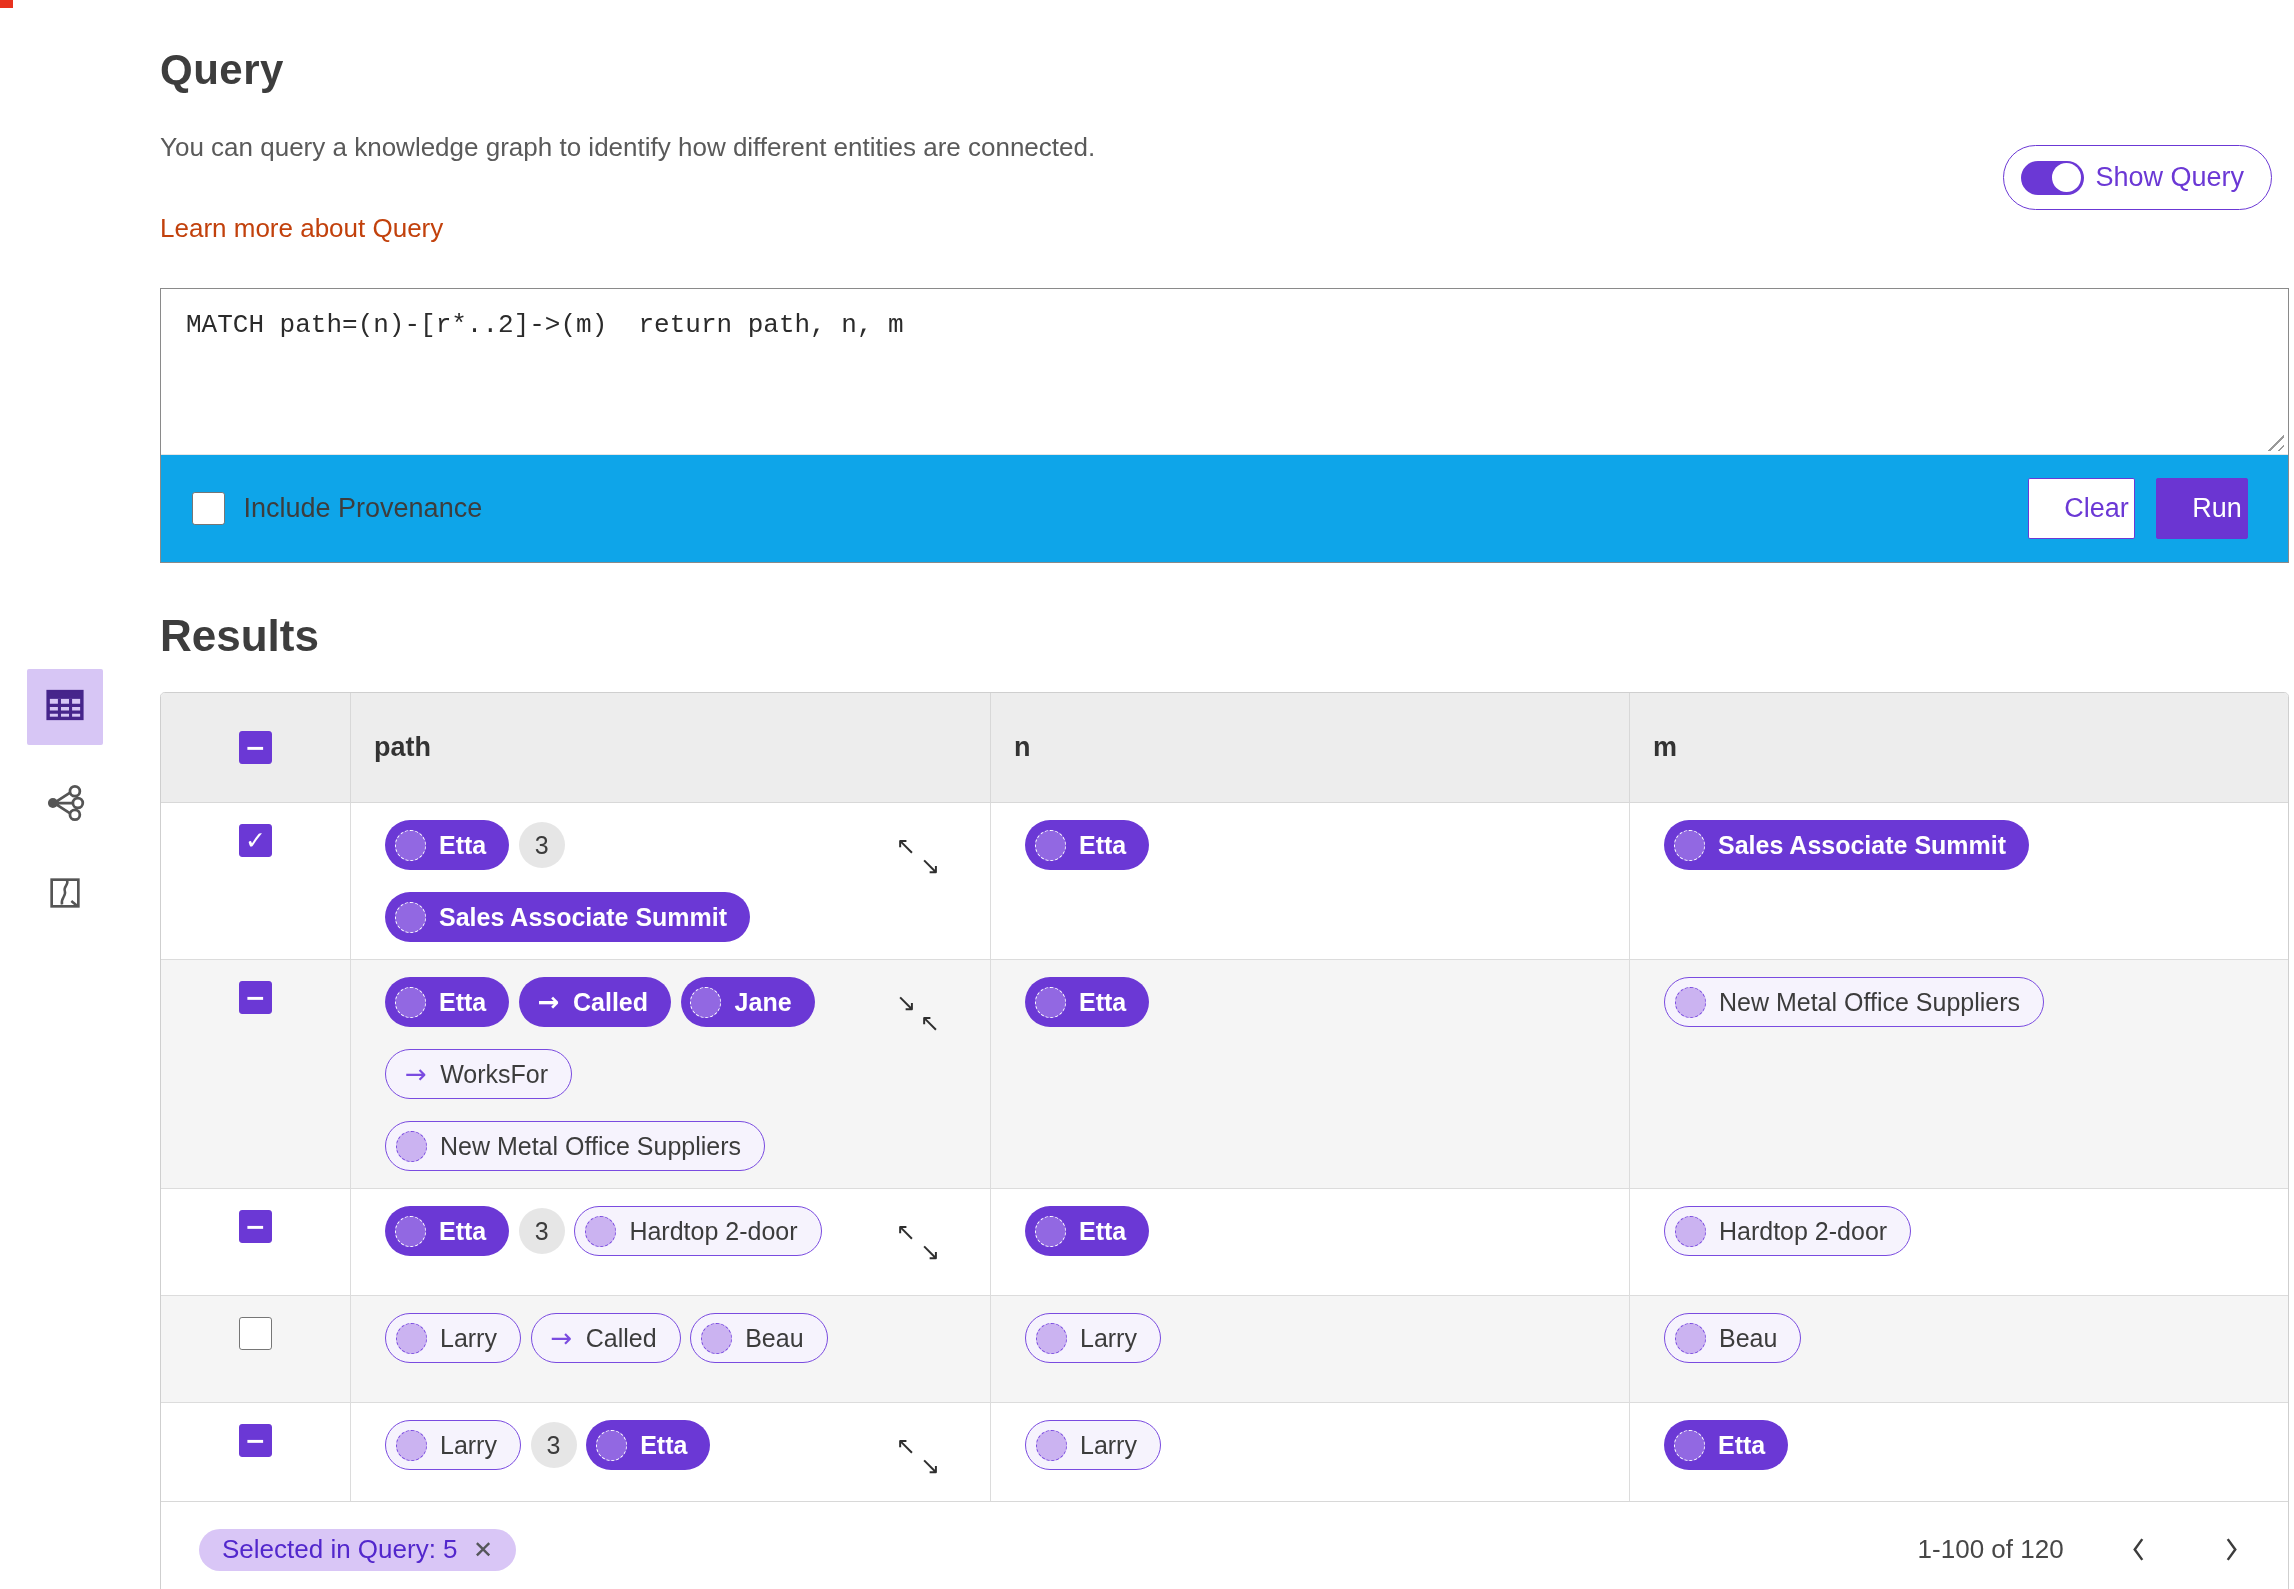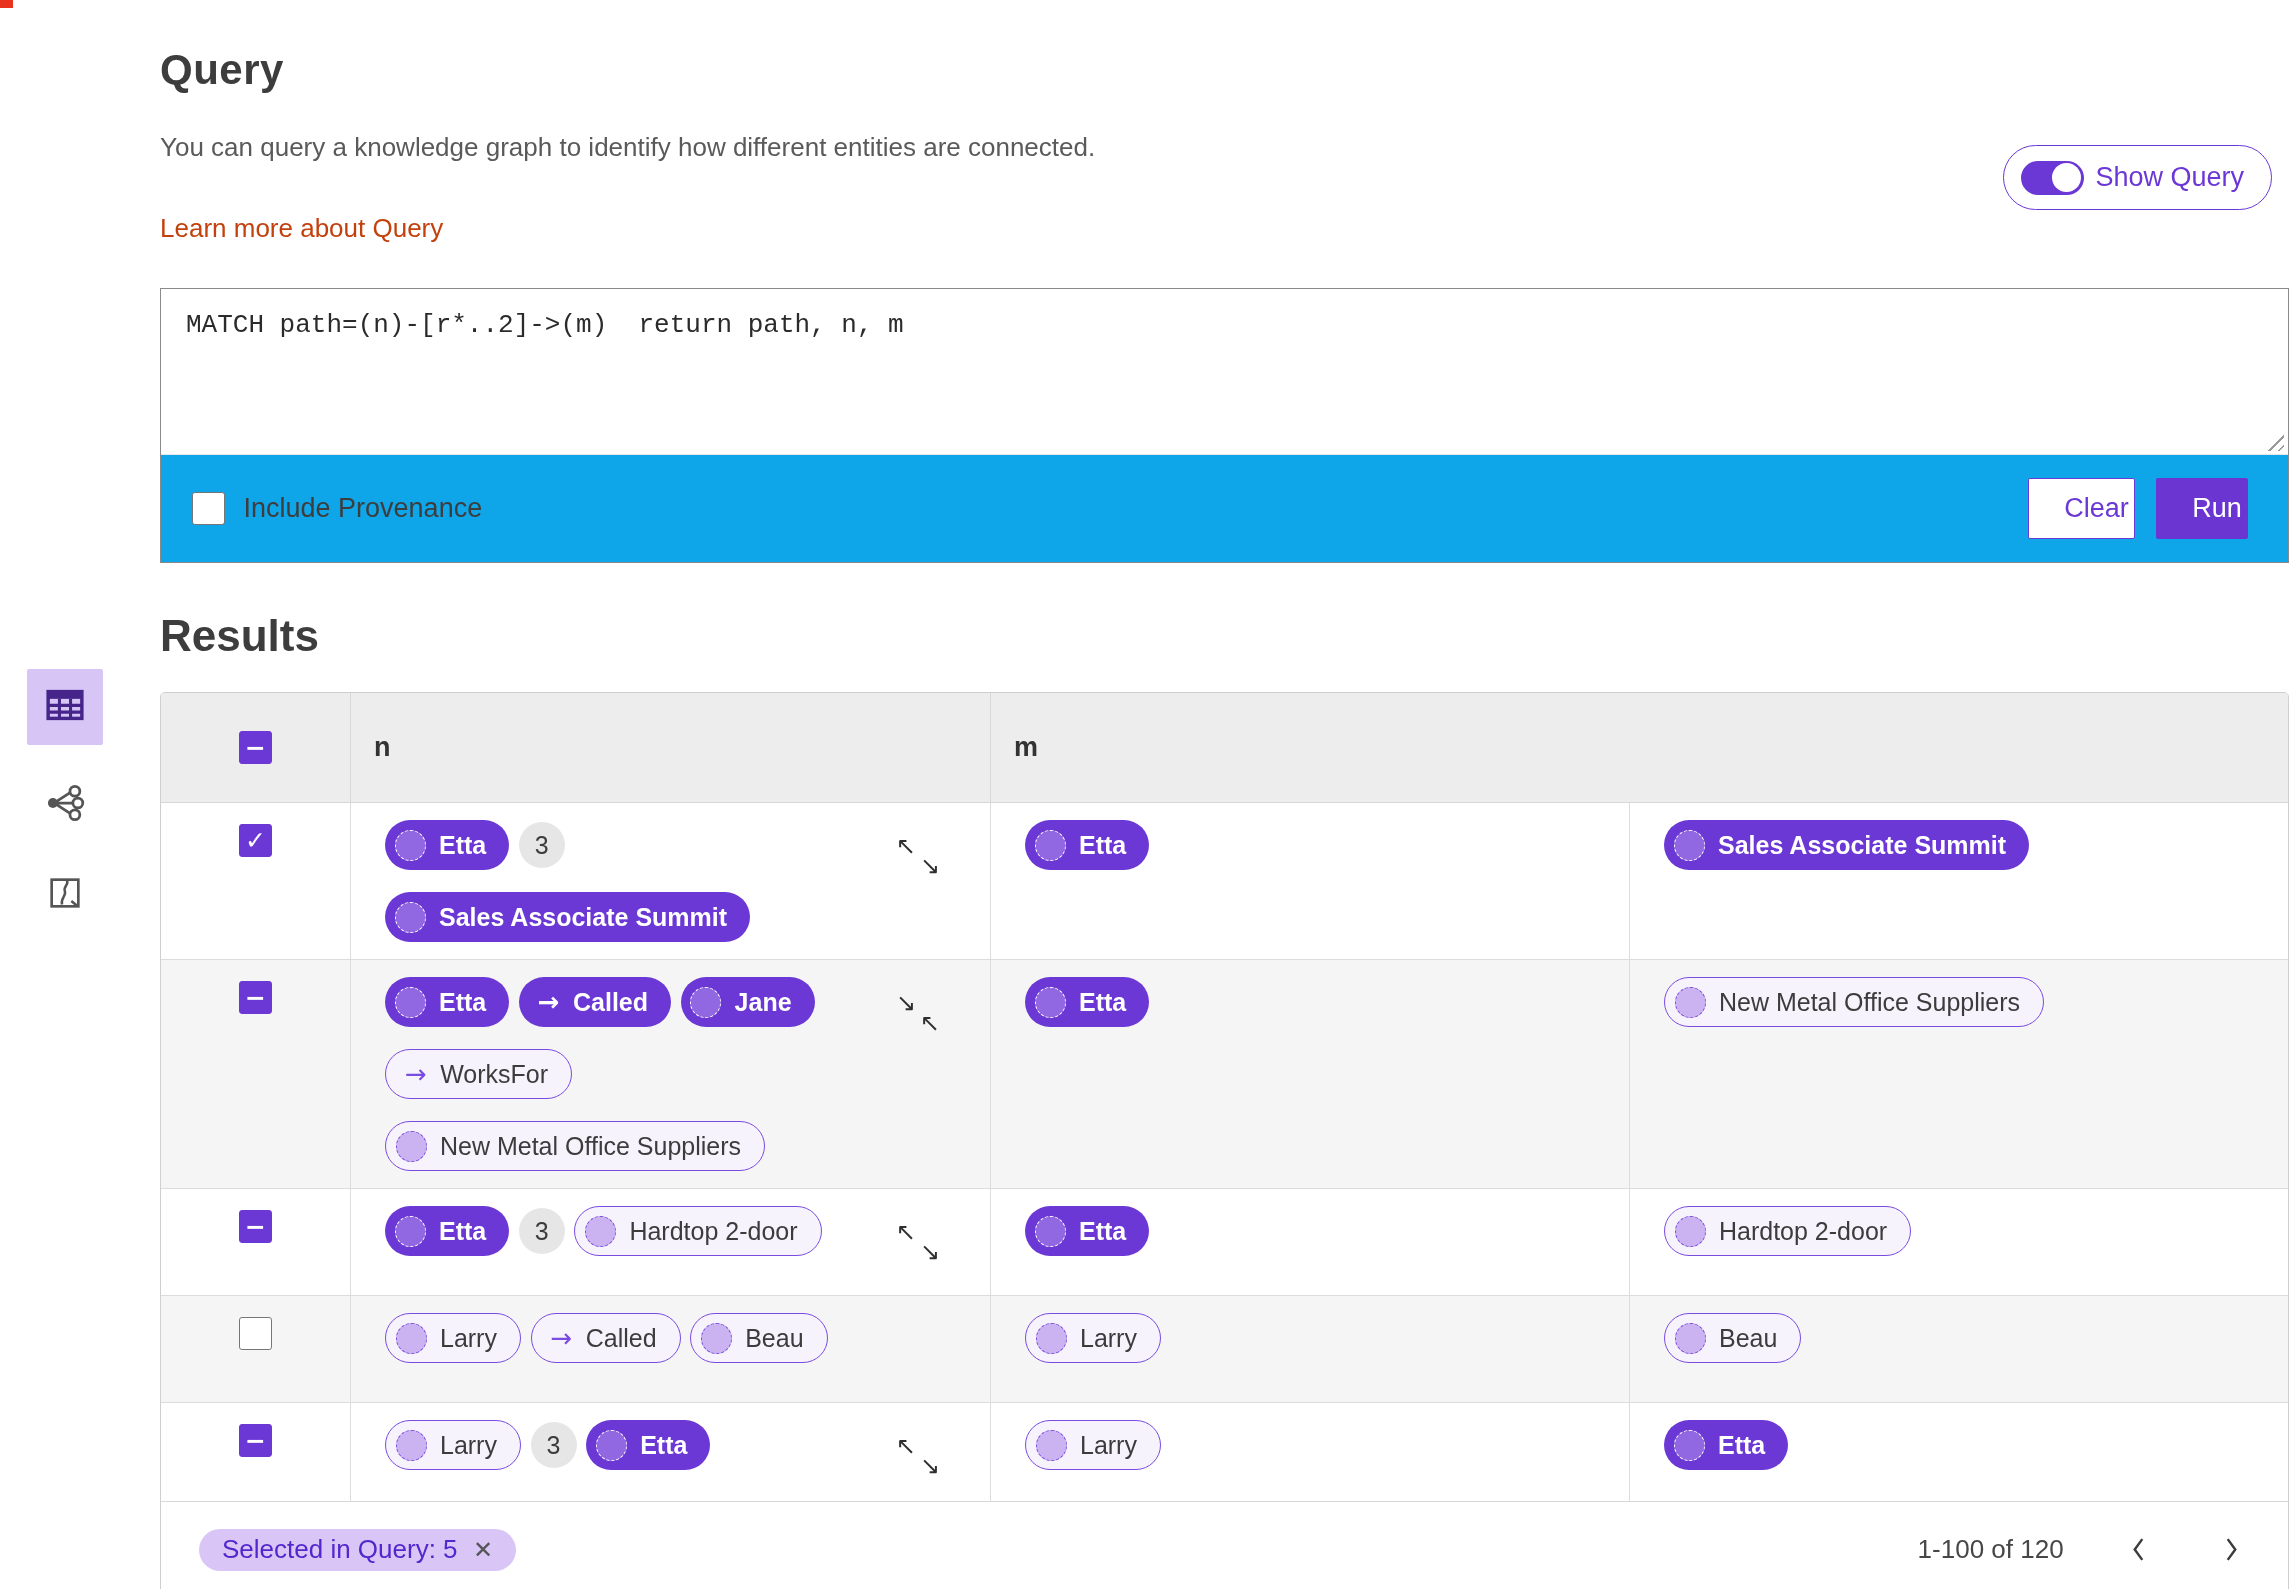--- a/index.html
+++ b/index.html
@@ -156,20 +156,21 @@
 
   <h2 class="results-title">Results</h2>
 
   <div class="results-panel">
     <div class="grid-row thead">
       <div class="th cb-col">
         <span class="cb indeterminate">
             <span class="glyph">−</span>
           </span>
       </div>
+      <div class="th">path</div>
       <div class="th">n</div>
       <div class="th">m</div>
     </div>
     <div class="rows-clip">
         <div class="grid-row trow" style="min-height: 143px;">
           <div class="td cb-col">
             <span class="cb checked">
               <span class="glyph">✓</span>
             </span>
           </div>

